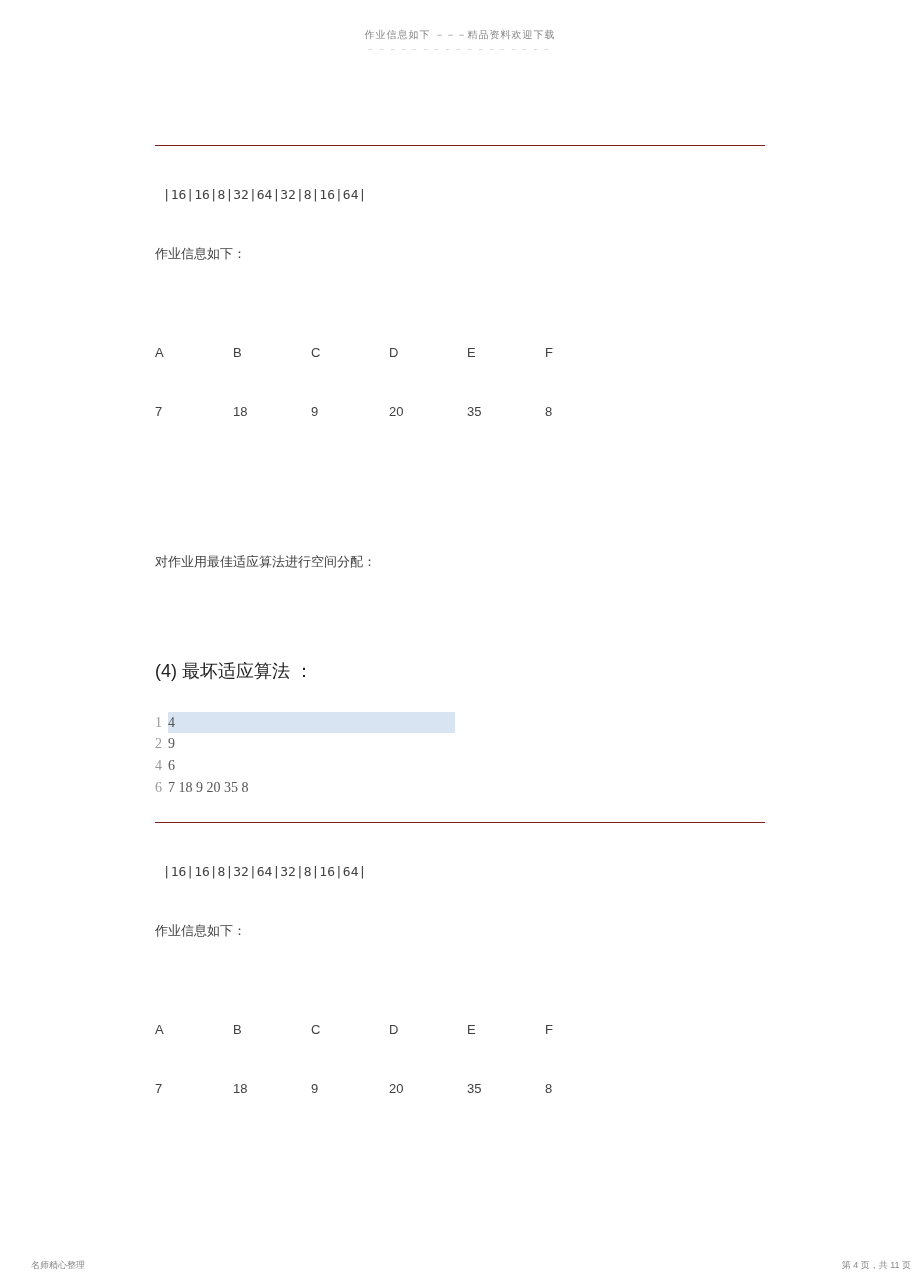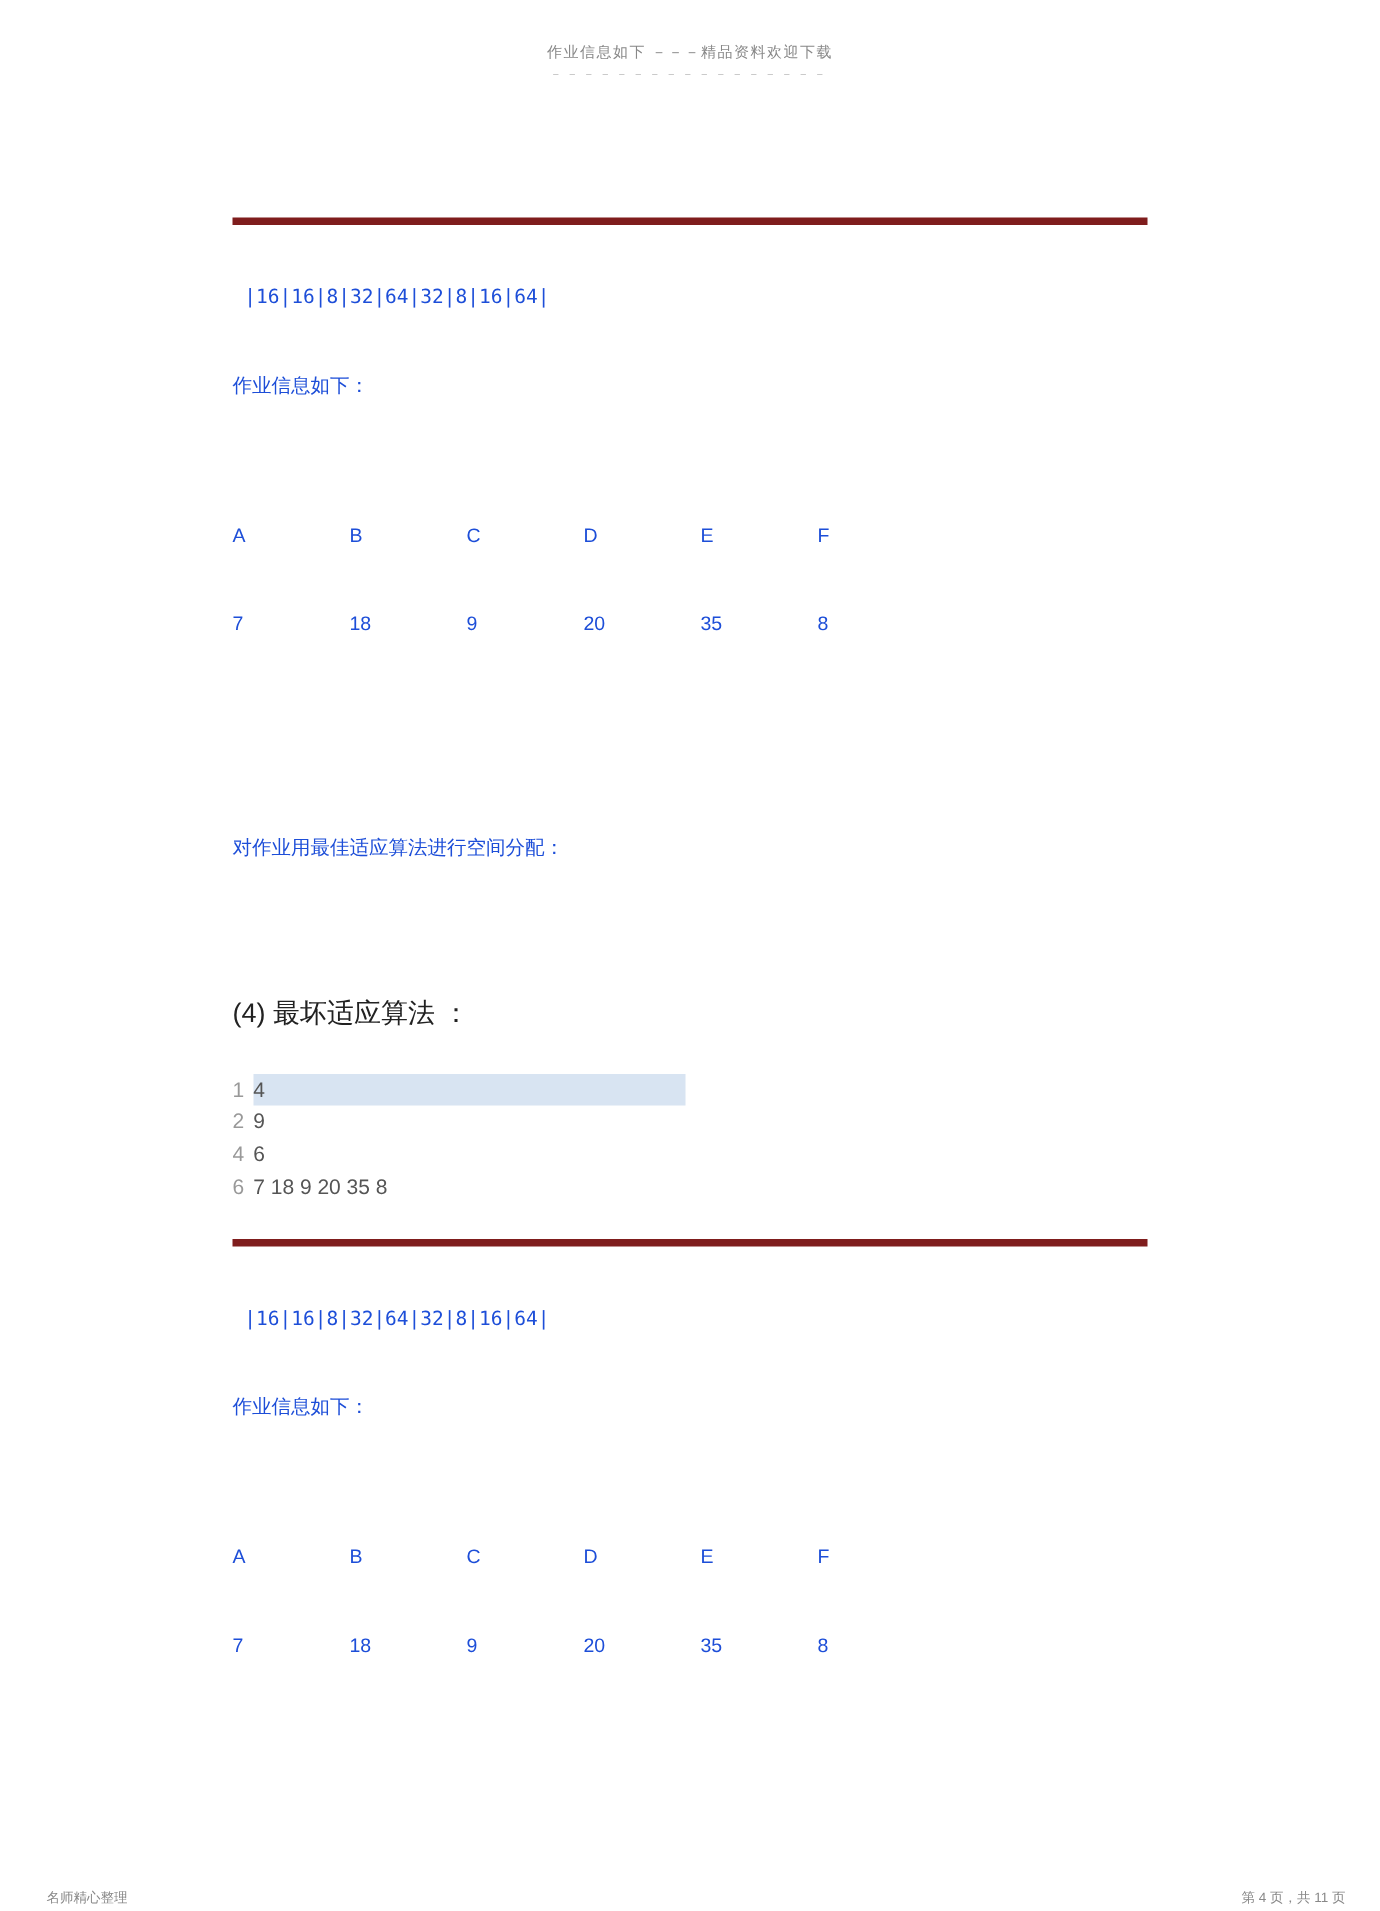--- a/index.html
+++ b/index.html
@@ -18,64 +18,64 @@
       padding-top: 28px;
       letter-spacing: 1px;
     }
     .header .sub { font-size: 8px; color: #bbb; margin-top: 2px; letter-spacing: 3px; }
     .content {
       padding: 90px 155px 0 155px;
     }
     .mono-block {
       font-family: "Consolas", "Microsoft YaHei", monospace;
       font-size: 13px;
-      color: #1d4ed8;
+      color: #404040;
       line-height: 1.5;
       white-space: pre;
-      border-top: 5px solid #7f1d1d;
+      border-top: 1px solid #7f1d1d;
     }
     .table-grid {
       font-family: "SimSun", "Microsoft YaHei", sans-serif;
       font-size: 13px;
       margin-top: 2px;
     }
     .table-row { display: flex; }
     .table-cell { width: 78px; }
     .alloc-row {
       font-family: "SimSun", "Microsoft YaHei", sans-serif;
       font-size: 13px;
       white-space: pre;
     }
     .section-title {
       font-family: "SimSun", sans-serif;
       font-size: 18px;
       margin: 48px 0 29px 0;
       color: #222;
     }
     .code-input {
-      font-family: Liberation Sans, sans-serif;
+      font-family: Liberation Serif, serif;
       font-size: 14px;
       color: #555;
       line-height: 1.55;
       margin-top: 2px;
     }
     .code-input .ln { color: #999; margin-right: 6px; }
     .code-input .hl {
       background: #d8e4f2;
       display: inline-block;
     }
     .footer {
       position: absolute;
       bottom: 15px;
       width: 100%;
       font-size: 9px;
       color: #888;
     }
     .footer-left { position: absolute; left: 31px; }
-    .footer-right { position: absolute; right: 23px; margin-left: 48px; }
+    .footer-right { position: absolute; right: 9px; margin-left: 48px; }
   </style>
 </head>
 <body>
 
 <div class="header">
   <div>作业信息如下 －－－精品资料欢迎下载</div>
   <div class="sub">－－－－－－－－－－－－－－－－－</div>
 </div>
 
 <div class="content">

